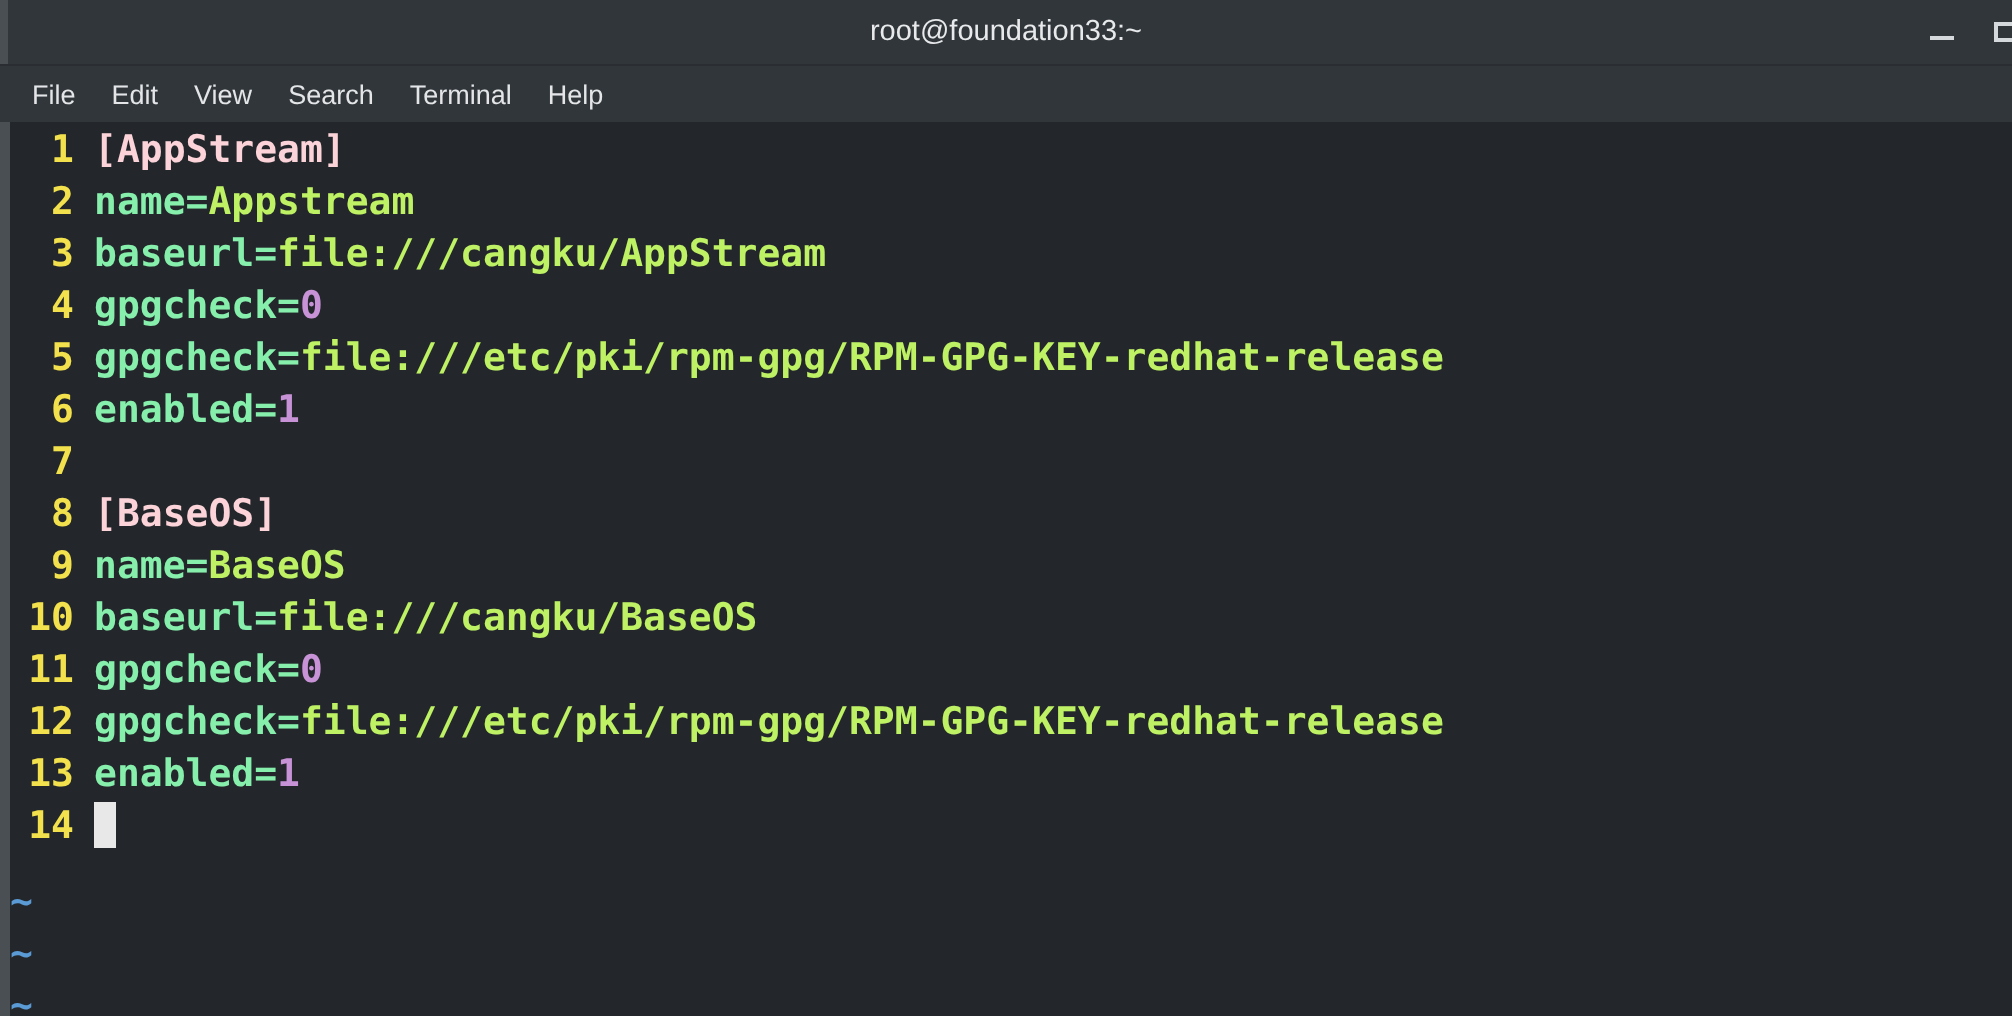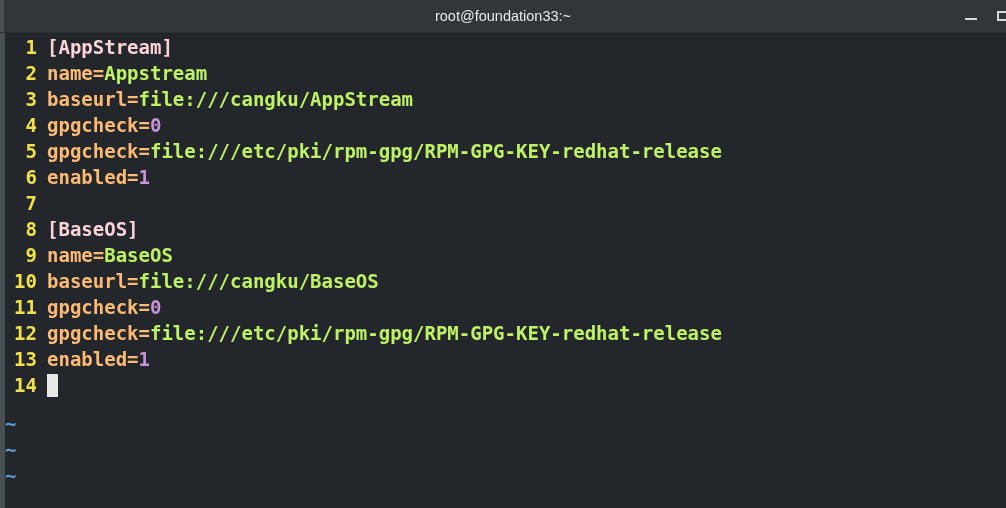--- a/index.html
+++ b/index.html
@@ -147,21 +147,21 @@
     text-align: right;
     padding-right: 10px;
     box-sizing: border-box;
     font-weight: bold;
     user-select: none;
   }
   .linecontent {
     white-space: pre;
   }
   .tok-section { color: #fbd3d8; }
-  .tok-key     { color: #fdba74; }
+  .tok-key     { color: #86efac; }
   .tok-value   { color: #bef264; }
   .tok-number  { color: #c792d6; }
   .cursor-block {
     display: inline-block;
     width: 11px;
     height: 23px;
     background: #e8e8e8;
     vertical-align: -5px;
   }
   .tilde-rows {
@@ -188,20 +188,28 @@
 
   <div class="titlebar">
     <div class="titlebar-left-edge"></div>
     <div class="title-text">root@foundation33:~</div>
     <div class="win-controls">
       <div class="win-btn minimize"></div>
       <div class="win-btn maximize"></div>
     </div>
   </div>
 
+  <div class="menubar">
+    <div class="menu-item">File</div>
+    <div class="menu-item">Edit</div>
+    <div class="menu-item">View</div>
+    <div class="menu-item">Search</div>
+    <div class="menu-item">Terminal</div>
+    <div class="menu-item">Help</div>
+  </div>
 
   <div class="term-body">
     <div class="scrollbar-track">
       <div class="scrollbar-thumb"></div>
     </div>
 
     <div class="code-area" id="code-area"><div class="code-line"><span class="lineno">1</span><span class="linecontent"><span class="tok-section">[AppStream]</span></span></div><div class="code-line"><span class="lineno">2</span><span class="linecontent"><span class="tok-key">name=</span><span class="tok-value">Appstream</span></span></div><div class="code-line"><span class="lineno">3</span><span class="linecontent"><span class="tok-key">baseurl=</span><span class="tok-value">file:///cangku/AppStream</span></span></div><div class="code-line"><span class="lineno">4</span><span class="linecontent"><span class="tok-key">gpgcheck=</span><span class="tok-number">0</span></span></div><div class="code-line"><span class="lineno">5</span><span class="linecontent"><span class="tok-key">gpgcheck=</span><span class="tok-value">file:///etc/pki/rpm-gpg/RPM-GPG-KEY-redhat-release</span></span></div><div class="code-line"><span class="lineno">6</span><span class="linecontent"><span class="tok-key">enabled=</span><span class="tok-number">1</span></span></div><div class="code-line"><span class="lineno">7</span><span class="linecontent"></span></div><div class="code-line"><span class="lineno">8</span><span class="linecontent"><span class="tok-section">[BaseOS]</span></span></div><div class="code-line"><span class="lineno">9</span><span class="linecontent"><span class="tok-key">name=</span><span class="tok-value">BaseOS</span></span></div><div class="code-line"><span class="lineno">10</span><span class="linecontent"><span class="tok-key">baseurl=</span><span class="tok-value">file:///cangku/BaseOS</span></span></div><div class="code-line"><span class="lineno">11</span><span class="linecontent"><span class="tok-key">gpgcheck=</span><span class="tok-number">0</span></span></div><div class="code-line"><span class="lineno">12</span><span class="linecontent"><span class="tok-key">gpgcheck=</span><span class="tok-value">file:///etc/pki/rpm-gpg/RPM-GPG-KEY-redhat-release</span></span></div><div class="code-line"><span class="lineno">13</span><span class="linecontent"><span class="tok-key">enabled=</span><span class="tok-number">1</span></span></div><div class="code-line"><span class="lineno">14</span><span class="linecontent"><span class="cursor-block"></span></span></div></div>
 
     <div class="tilde-rows" id="tilde-rows">
         <div class="tilde-row">~</div>

